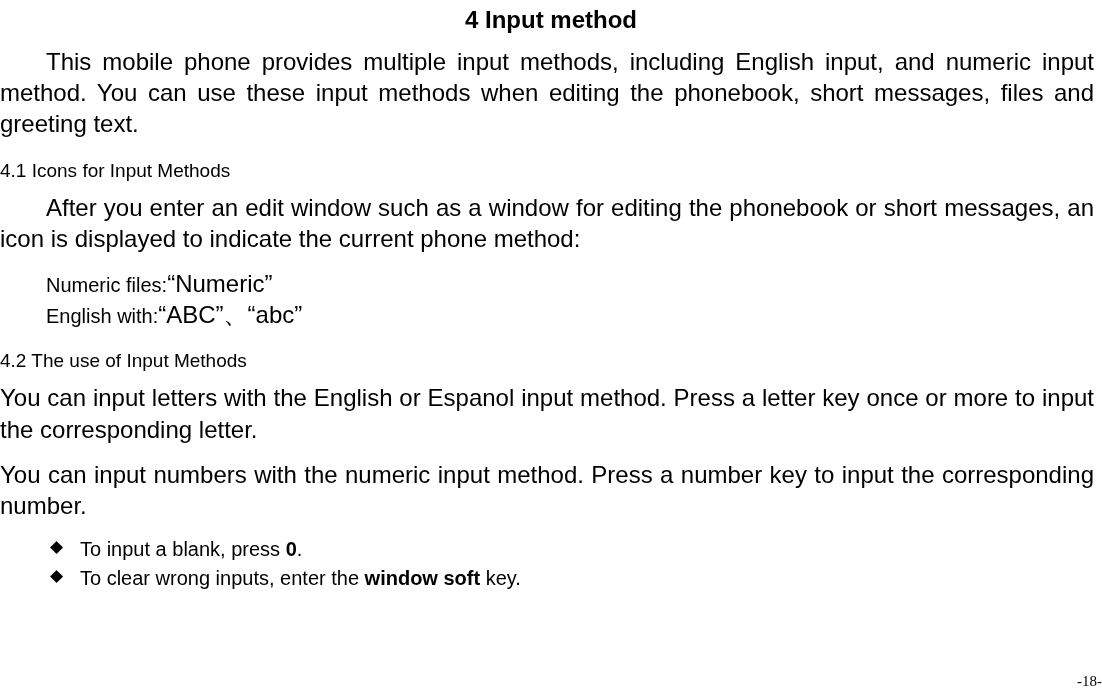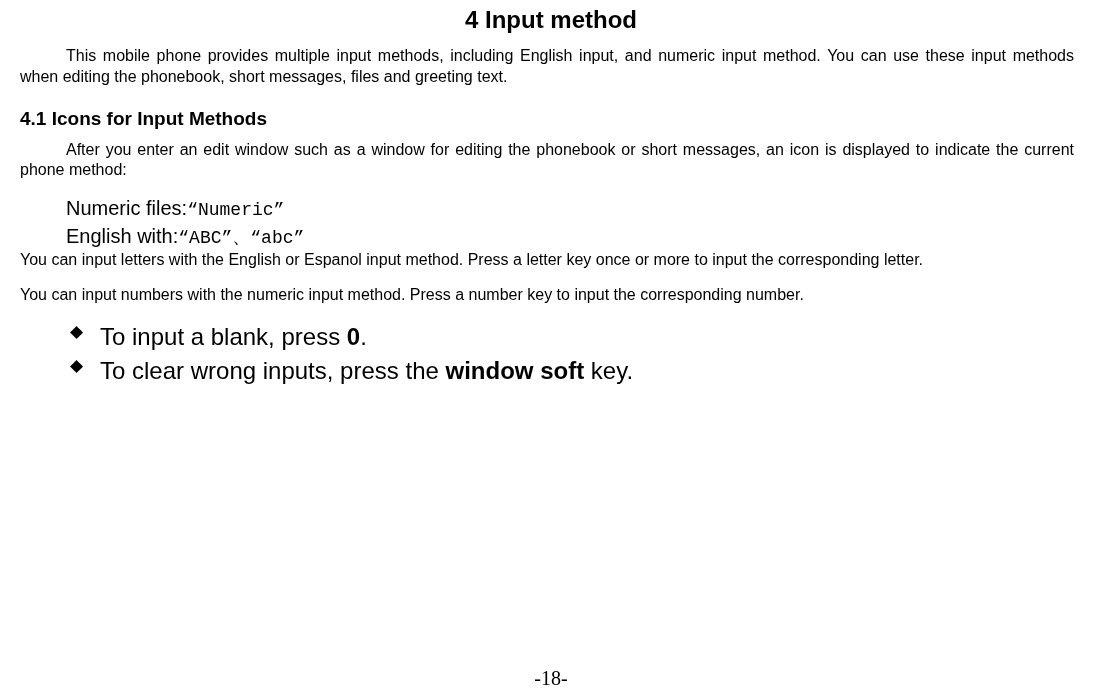--- a/index.html
+++ b/index.html
@@ -6,75 +6,74 @@
     margin: 0;
     padding: 0;
     font-family: Arial, Helvetica, sans-serif;
     color: #000;
     background: #fff;
     width: 1102px;
     height: 700px;
     overflow: hidden;
   }
   .page {
-    padding: 0 20px;
+    padding: 0 0;
     box-sizing: border-box;
   }
   .title {
     text-align: center;
     font-weight: bold;
     font-size: 24px;
     margin: 6px 0 12px 0;
   }
   .para {
-    font-size: 16px;
+    font-size: 24px;
     line-height: 1.3;
     text-align: justify;
     margin: 0 8px 14px 0;
   }
   .indent {
     text-indent: 46px;
   }
   .h2 {
-    font-weight: bold;
+    font-weight: normal;
     font-size: 19px;
     margin: 20px 0 10px 0;
   }
   .line {
     font-size: 20px;
     line-height: 1.3;
     margin: 0;
     padding-left: 46px;
   }
   .line .icons {
-    font-size: 18px;
-    font-family: Liberation Mono, monospace;
+    font-size: 24px;
   }
   .bullets {
     list-style: none;
     margin: 4px 0 0 0;
     padding: 0 0 0 50px;
   }
   .bullets li {
-    font-size: 24px;
+    font-size: 20px;
     line-height: 1.45;
     position: relative;
     padding-left: 30px;
   }
   .bullets li::before {
     content: "◆";
     position: absolute;
     left: 0;
     top: 0;
     font-size: 17px;
   }
   .pagenum {
-    text-align: center;
+    text-align: right;
     font-family: "Times New Roman", Times, serif;
-    font-size: 20px;
+    font-size: 15px;
     position: absolute;
     left: 0;
     right: 0;
     bottom: 10px;
   }
   .bold { font-weight: bold; }
 </style>
 </head>
 <body>
 
@@ -87,27 +86,28 @@
 
   <p class="para indent">After you enter an edit window such as a window for editing the phonebook or short messages, an icon is displayed to indicate the current phone method:</p>
 
   <p class="line">
     <span>Numeric files:</span><span class="icons">“Numeric”</span>
   </p>
   <p class="line">
     <span>English with:</span><span class="icons">“ABC”、“abc”</span>
   </p>
 
+  <div class="h2">4.2  The use of Input Methods</div>
 
   <p class="para" style="text-align:justify;">You can input letters with the English or Espanol input method. Press a letter key once or more to input the corresponding letter.</p>
   <p class="para" style="text-align:justify;">You can input numbers with the numeric input method. Press a number key to input the corresponding number.</p>
 
   <ul class="bullets">
     <li>
       <span>To input a blank, press </span><span class="bold">0</span><span>.</span>
     </li>
     <li>
-      <span>To clear wrong inputs, press the </span><span class="bold">window soft</span><span> key.</span>
+      <span>To clear wrong inputs, enter the </span><span class="bold">window soft</span><span> key.</span>
     </li>
   </ul>
 </div>
 
 <div class="pagenum">-18-</div>
 
 </body></html>

